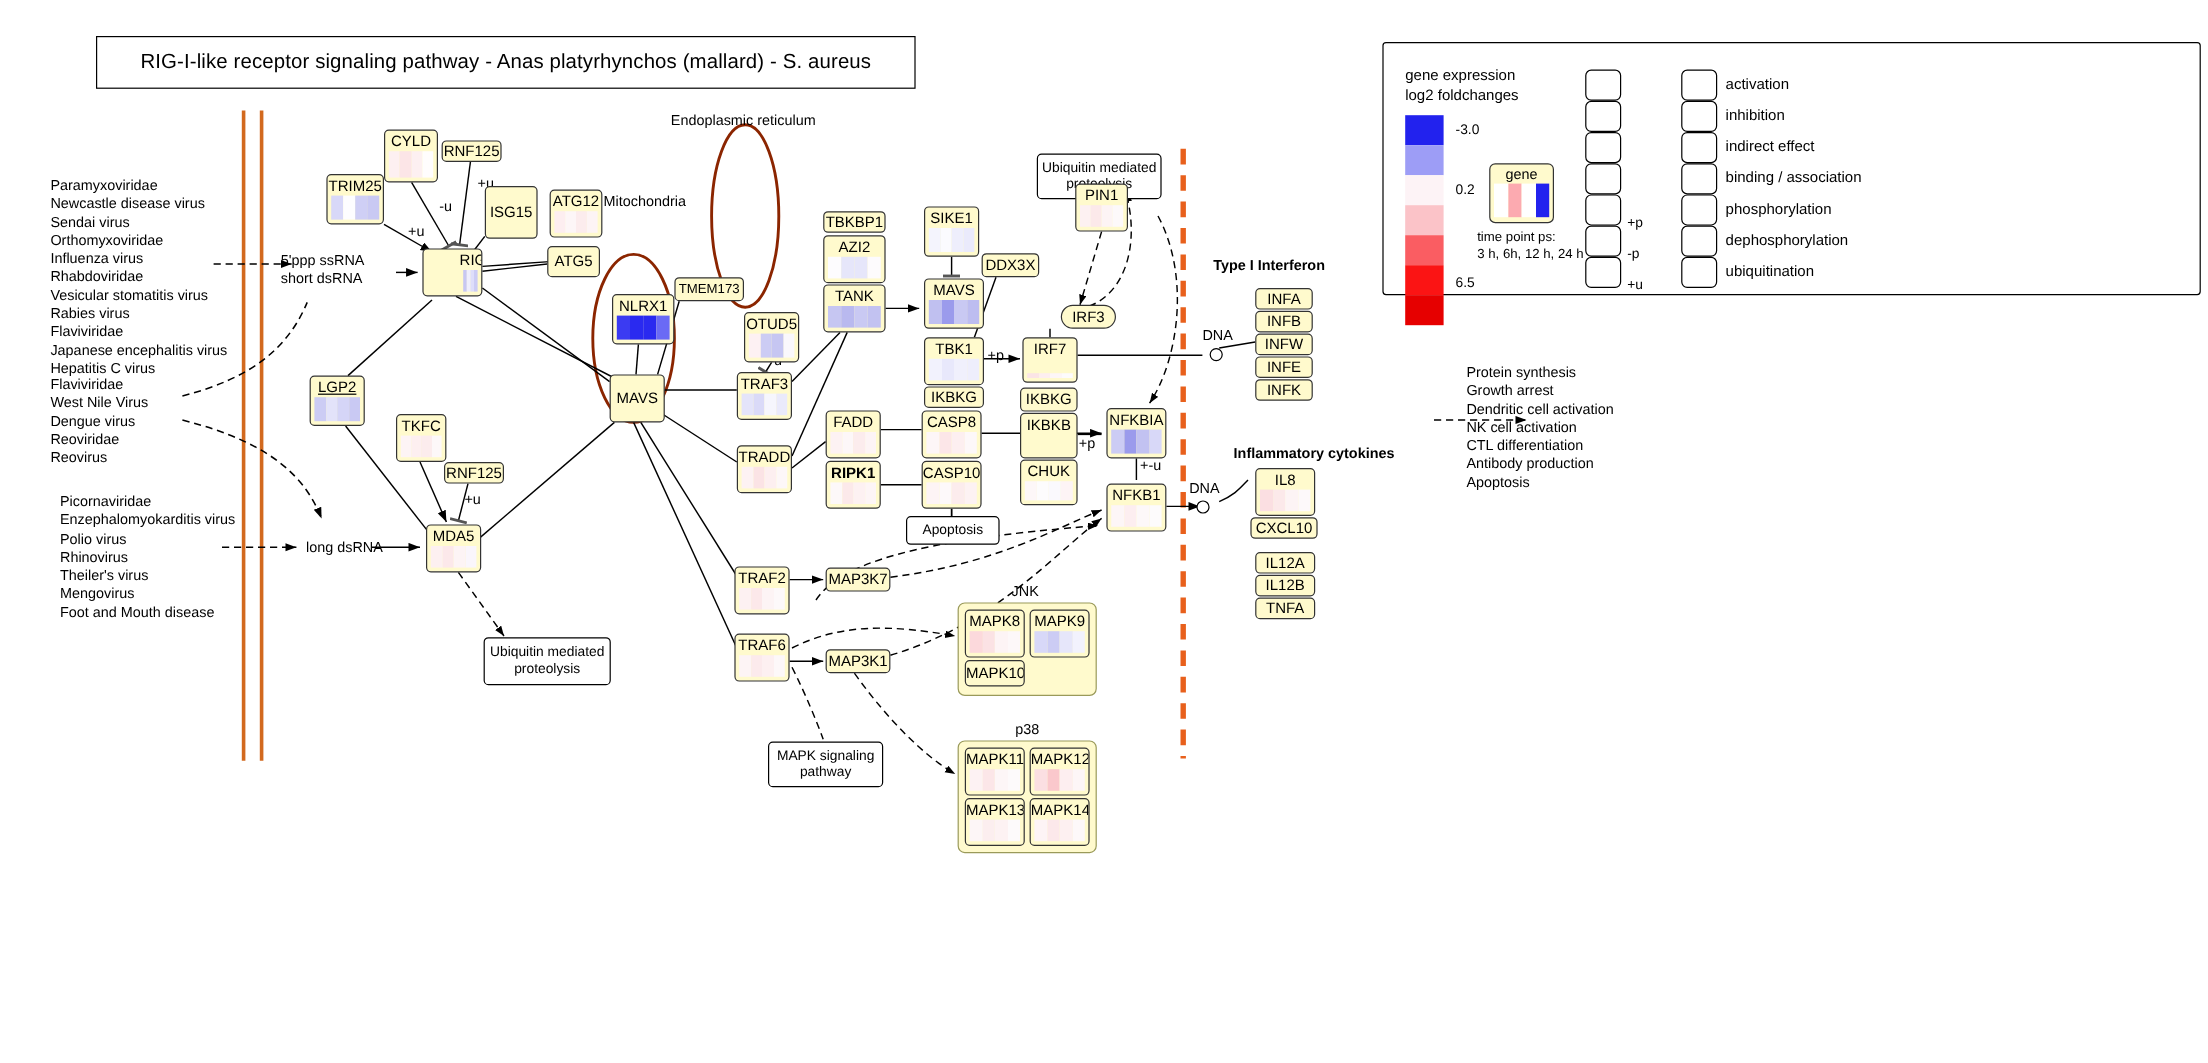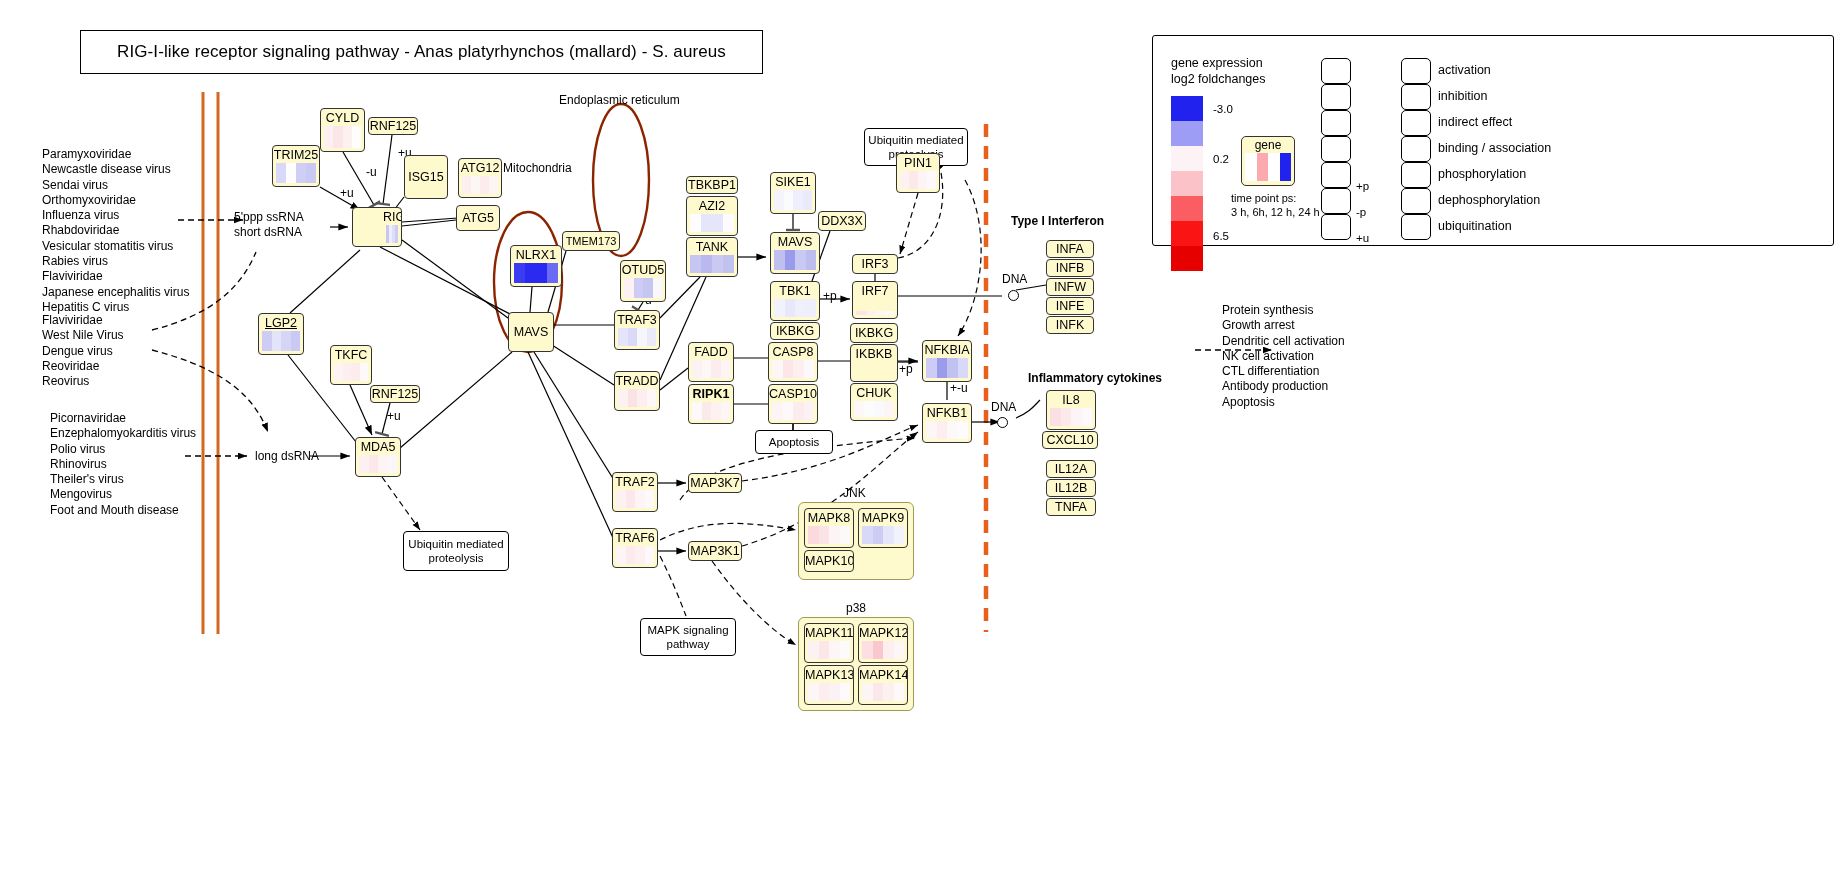--- a/index.html
+++ b/index.html
@@ -456,21 +456,21 @@
       </div>
       <div class="gene" style="left: 896px; top: 153px; width: 44px; height: 40px;">
         <div class="lbl">PIN1</div>
         <div class="bars">
           <i style="background: rgb(253, 241, 242);"></i>
           <i style="background: rgb(252, 233, 234);"></i>
           <i style="background: rgb(253, 244, 245);"></i>
           <i style="background: rgb(253, 249, 250);"></i>
         </div>
       </div>
-      <div class="gene plain" style="left: 852px; top: 254px; width: 46px; height: 20px;">
+      <div class="gene plain" style="left: 884px; top: 254px; width: 46px; height: 20px; border-radius: 10px;">
         <div class="lbl">IRF3</div>
       </div>
       <div class="gene" style="left: 852px; top: 281px; width: 46px; height: 38px; gap: 12px;">
         <div class="lbl">IRF7</div>
         <div class="bars">
           <i style="background: rgb(251, 228, 230);"></i>
           <i style="background: rgb(253, 238, 240);"></i>
           <i style="background: rgb(253, 246, 247);"></i>
           <i style="background: rgb(253, 251, 252);"></i>
         </div>

